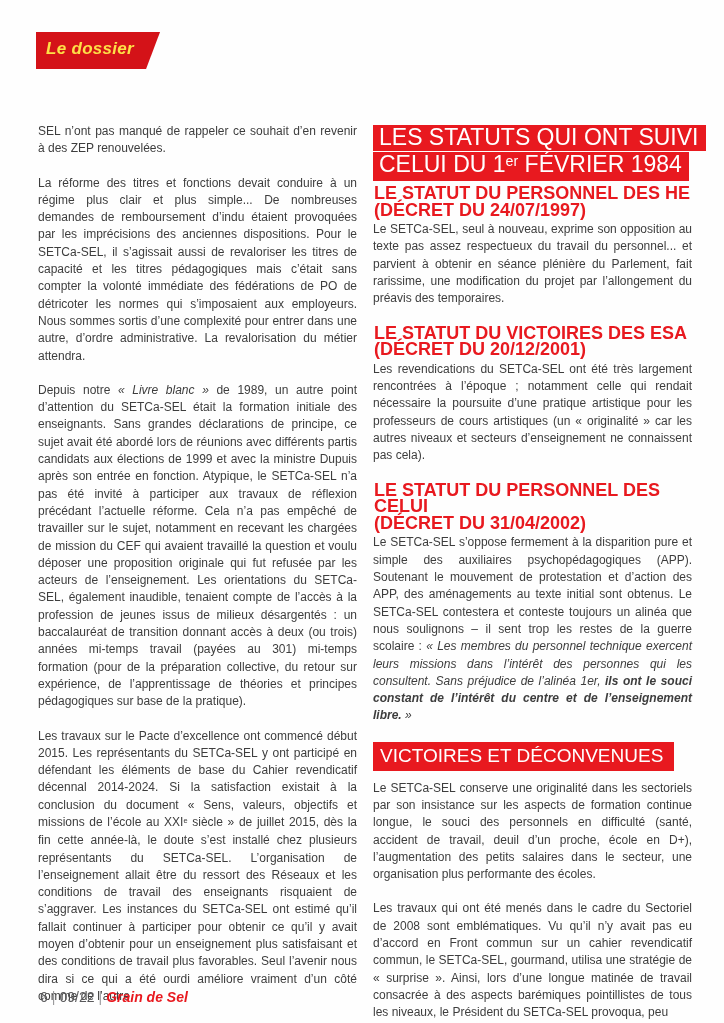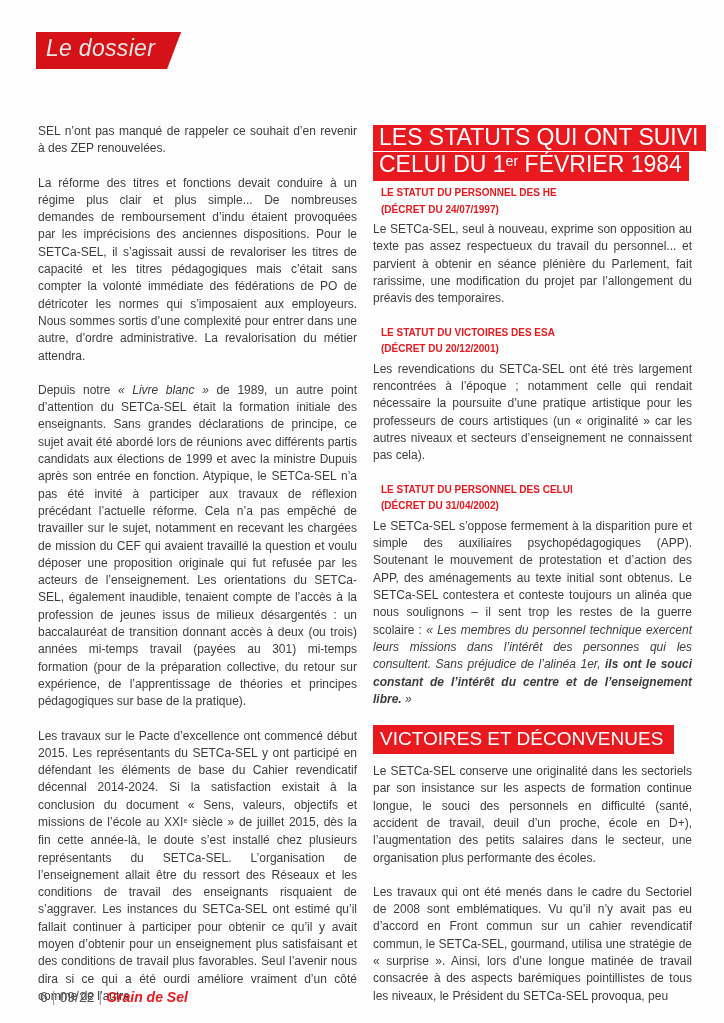--- a/index.html
+++ b/index.html
@@ -9,21 +9,21 @@
     -webkit-hyphens:auto; hyphens:auto;
   }
   
   .top-banner {
     position:absolute; left:36px; top:32px; height:37px;
     background:var(--banner-red,#d41218);
     clip-path:polygon(0 0, 100% 0, calc(100% - 14px) 100%, 0 100%);
     display:flex; align-items:center; padding:0 26px 0 10px;
   }
   .top-banner .banner-label {
-    color:#e5e5e5; font-size:23px; font-weight:normal; font-style:italic;
+    color:#fde047; font-size:17px; font-weight:bold; font-style:italic;
     letter-spacing:0.3px; padding-bottom:4px; white-space:nowrap;
   }
   
   .columns {
     position:absolute; left:38px; top:123px; width:654px;
     display:flex; gap:16px;
   }
   .col {
     width:319px; font-size:12px; line-height:17.3px;
     color:var(--text,#3d3d3d); text-align:justify;
@@ -31,21 +31,21 @@
   .para { margin:0 0 17px 0; }
   
   .header-block { margin:2px 0 4px 0; }
   .red-line {
     display:table; background:var(--block-red,#e8191f); color:#fff;
     font-size:23px; line-height:21px; padding:2px 7px 3px 6px;
     margin:0 0 1px 0; white-space:nowrap; text-align:left;
   }
   .sub-title {
     color:var(--block-red,#e8191f); font-weight:bold;
-    font-size:10px; line-height:16.6px; margin:13px 0 3px 8px;
+    font-size:18px; line-height:16.6px; margin:13px 0 3px 1px;
     text-align:left;
   }
   .section.first .sub-title { margin-top:4px; }
   .banner2 {
     display:table; background:var(--block-red,#e8191f); color:#fff;
     font-size:19px; line-height:23px; padding:2px 11px 4px 7px;
     margin:0 0 9px 0; white-space:nowrap;
   }
   
   .seg-italic { font-style:italic;margin-top:47px; }

